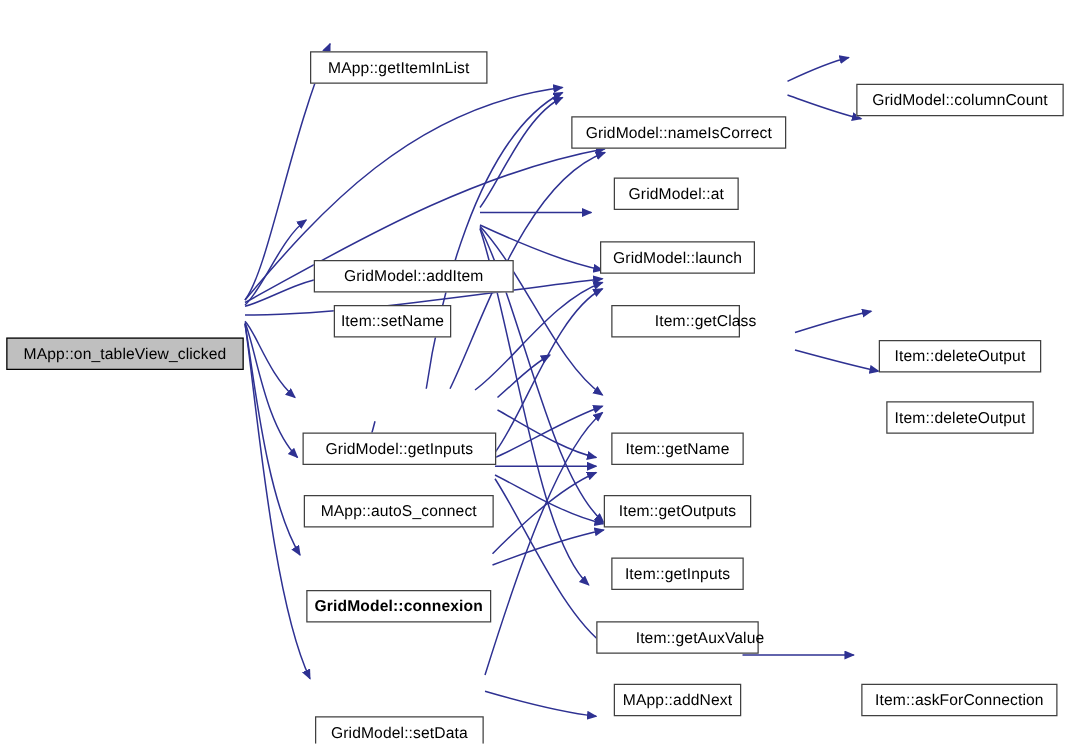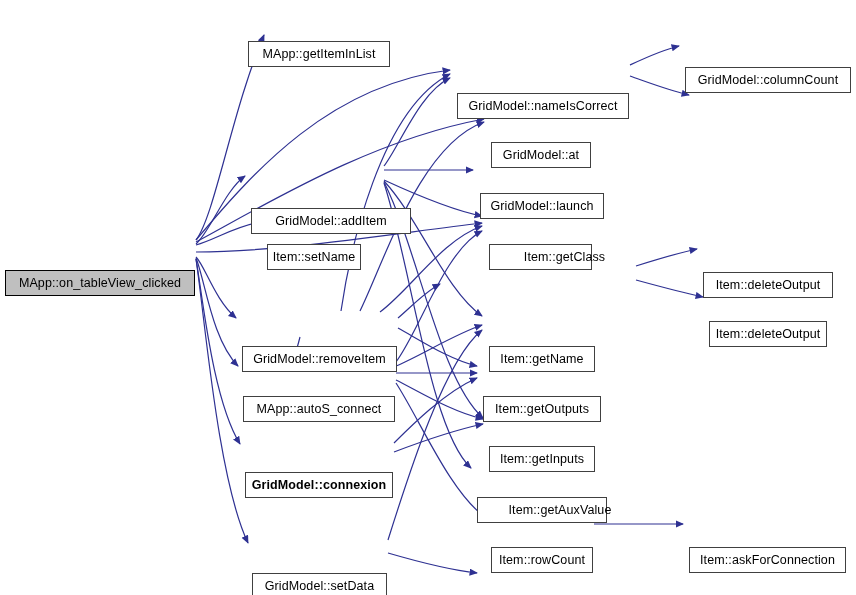--- a/index.html
+++ b/index.html
@@ -111,21 +111,21 @@
       <div class="node" style="left: 248px; top: 5px; width: 142px; height: 26px;">
         <span class="node-label">MApp::getItemInList</span>
       </div>
       <div class="node" style="left: 251px; top: 172px; width: 160px; height: 26px;">
         <span class="node-label">GridModel::addItem</span>
       </div>
       <div class="node" style="left: 267px; top: 208px; width: 94px; height: 26px;">
         <span class="node-label">Item::setName</span>
       </div>
       <div class="node" style="left: 242px; top: 310px; width: 155px; height: 26px;">
-        <span class="node-label">GridModel::removeItem</span>
+        <span class="node-label">GridModel::getInputs</span>
       </div>
       <div class="node" style="left: 243px; top: 360px; width: 152px; height: 26px;">
         <span class="node-label">MApp::autoS_connect</span>
       </div>
       <div class="node" style="left: 245px; top: 436px; width: 148px; height: 26px; font-weight: bold;">
         <span class="node-label">GridModel::connexion</span>
       </div>
       <div class="node" style="left: 252px; top: 537px; width: 135px; height: 26px;">
         <span class="node-label">GridModel::setData</span>
       </div>
@@ -147,21 +147,21 @@
       <div class="node" style="left: 483px; top: 360px; width: 118px; height: 26px;">
         <span class="node-label">Item::getOutputs</span>
       </div>
       <div class="node" style="left: 489px; top: 410px; width: 106px; height: 26px;">
         <span class="node-label">Item::getInputs</span>
       </div>
       <div class="node" style="left: 477px; top: 461px; width: 130px; height: 26px; padding-left: 36px;">
         <span class="node-label">Item::getAuxValue</span>
       </div>
       <div class="node" style="left: 491px; top: 511px; width: 102px; height: 26px;">
-        <span class="node-label">Item::rowCount</span>
+        <span class="node-label">MApp::addNext</span>
       </div>
       <div class="node" style="left: 483px; top: 562px; width: 118px; height: 26px;">
         <span class="node-label">GridModel::index</span>
       </div>
       <div class="node" style="left: 685px; top: 31px; width: 166px; height: 26px;">
         <span class="node-label">GridModel::columnCount</span>
       </div>
       <div class="node" style="left: 703px; top: 236px; width: 130px; height: 26px;">
         <span class="node-label">Item::deleteOutput</span>
       </div>

